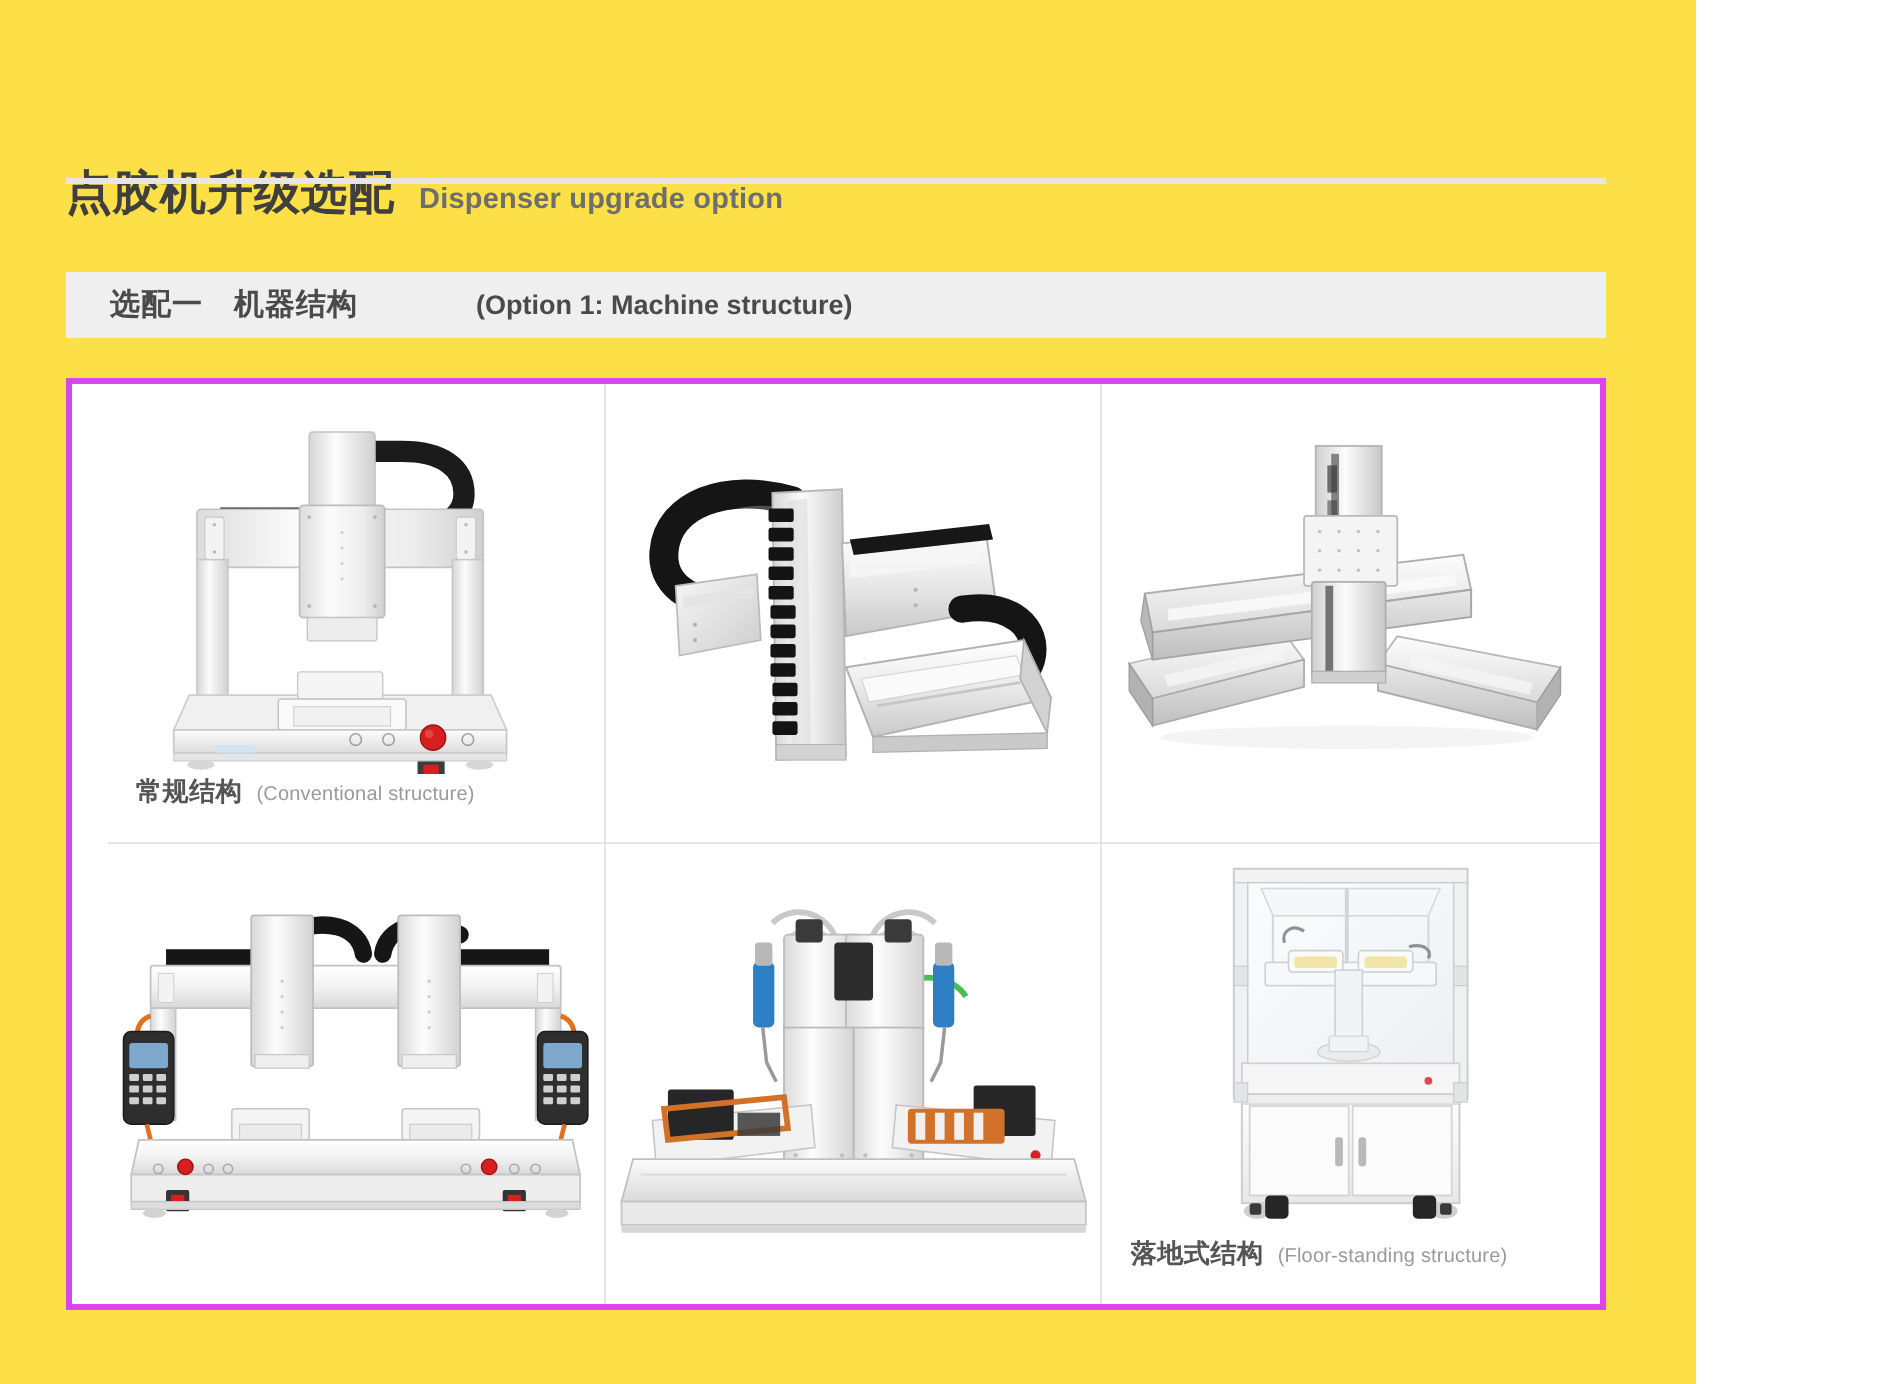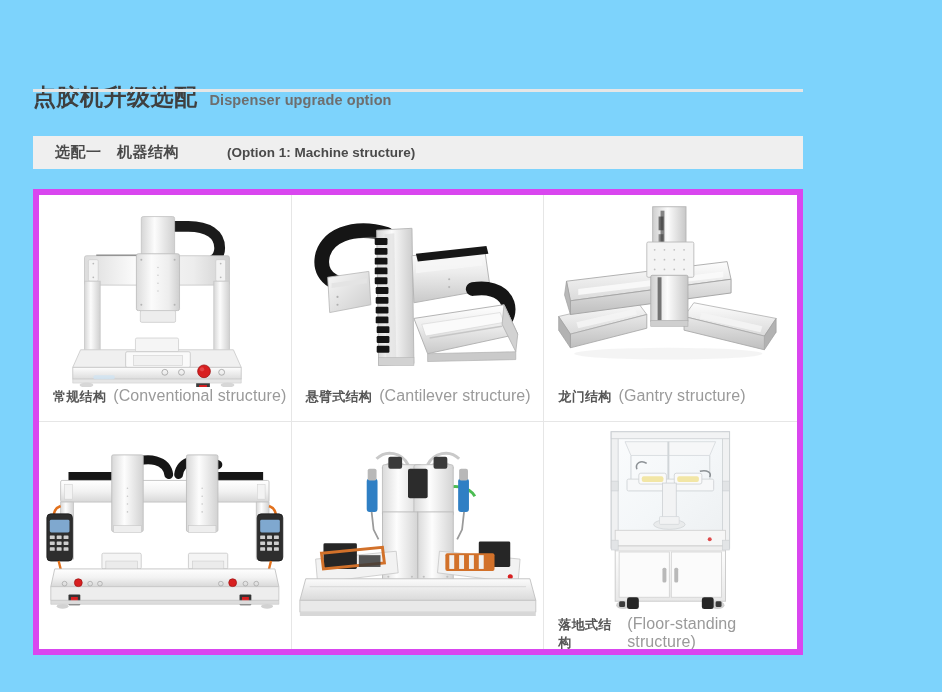--- a/index.html
+++ b/index.html
@@ -7,23 +7,23 @@
   html, body {
     width: 942px;
     height: 692px;
     background: #ffffff;
     font-family: "Liberation Sans", "DejaVu Sans", sans-serif;
     overflow: hidden;
   }
 
   .page {
     position: relative;
-    width: 942px;
+    width: 848px;
     height: 692px;
-    background: #7dd3fc;
+    background: #fde047;
   }
 
   
   .title-block {
     position: absolute;
     left: 33px;
     top: 52px;
     width: 770px;
   }
   .title-row {
@@ -60,20 +60,21 @@
     top: 136px;
     width: 770px;
     height: 33px;
     background: #efefef;
     display: flex;
     align-items: center;
   }
   .section-bar-inner {
     display: flex;
     align-items: baseline;
+    gap: 11px;
     padding-left: 22px;
   }
   .section-cn {
     font-size: 15px;
     font-weight: bold;
     color: #4a4a4a;
     letter-spacing: 0.5px;
   }
   .section-en {
     font-size: 13.5px;
@@ -85,22 +86,23 @@
   
   .grid {
     position: absolute;
     left: 33px;
     top: 189px;
     width: 770px;
     height: 466px;
     display: grid;
     grid-template-columns: 1fr 1fr 1fr;
     grid-template-rows: 1fr 1fr;
-    border: 6px solid #d946ef;
+    border: 3px solid #d946ef;
     background: #ffffff;
+    padding-left: 18px;
   }
   .card {
     position: relative;
     border-right: 1px solid #e6e6e6;
     border-bottom: 1px solid #e6e6e6;
     display: flex;
     flex-direction: column;
     background: #ffffff;
     overflow: hidden;
   }
@@ -122,21 +124,21 @@
     align-items: baseline;
     gap: 7px;
   }
   .cap-cn {
     font-size: 13px;
     font-weight: bold;
     color: #555555;
     letter-spacing: 0.3px;
   }
   .cap-en {
-    font-size: 16px;
+    font-size: 10px;
     color: #9a9a9a;
     letter-spacing: 0.1px;
   }
 </style>
 </head>
 <body>
 
 <div class="page">
 
   <div class="title-block">
@@ -299,24 +301,20 @@
 
           <path d="M184 96 C210 92 224 106 220 122 C216 136 198 138 192 130" fill="none" stroke="#151515" stroke-width="14" stroke-linecap="round"></path>
           <ellipse cx="208" cy="116" rx="5" ry="8" fill="#ffffff" opacity="0.9" transform="rotate(-12 208 116)"></ellipse>
 
           <path d="M124 126 L216 112 L230 142 L138 162 Z" fill="url(#c2a)" stroke="#b2b2b2" stroke-width="1"></path>
           <path d="M132 132 L212 120 L216 130 L136 144 Z" fill="#fafafa" stroke="#d2d2d2" stroke-width="0.6"></path>
           <path d="M140 146 L214 134" stroke="#c6c6c6" stroke-width="1.4"></path>
           <path d="M216 112 L230 142 L228 160 L214 132 Z" fill="#d2d2d2" stroke="#aeaeae" stroke-width="0.8"></path>
           <path d="M138 162 L228 160 L228 168 L138 170 Z" fill="#cacaca" stroke="#b0b0b0" stroke-width="0.7"></path>
         </svg>
-      </div>
-      <div class="caption">
-        <span class="cap-cn">悬臂式结构</span>
-        <span class="cap-en">(Cantilever structure)</span>
       </div>
     </div>
 
     <div class="card">
       <div class="figure">
         <svg class="fig-svg" viewBox="0 0 256 196" preserveAspectRatio="xMidYMid meet">
           <defs>
             <linearGradient id="c3top" x1="0" y1="0" x2="0" y2="1">
               <stop offset="0" stop-color="#fdfdfd"></stop>
                 <stop offset="1" stop-color="#dadada"></stop>
@@ -368,24 +366,20 @@
               <circle cx="142" cy="76" r="0.9"></circle>
           </g>
 
           <rect x="108" y="82" width="38" height="48" rx="1.5" fill="url(#c3z)" stroke="#aeaeae" stroke-width="0.9"></rect>
           <path d="M115 84 L119 84 L119 128 L115 128 Z" fill="#272727" opacity="0.6"></path>
           <rect x="108" y="128" width="38" height="6" fill="#cfcfcf" stroke="#ababab" stroke-width="0.6"></rect>
 
           <ellipse cx="126" cy="162" rx="96" ry="6" fill="#e9e9e9" opacity="0.5"></ellipse>
         </svg>
       </div>
-      <div class="caption">
-        <span class="cap-cn">龙门结构</span>
-        <span class="cap-en">(Gantry structure)</span>
-      </div>
     </div>
 
     <div class="card">
       <div class="figure">
         <svg class="fig-svg" viewBox="0 0 256 196" preserveAspectRatio="xMidYMid meet">
           <defs>
             <linearGradient id="c4b" x1="0" y1="0" x2="0" y2="1">
               <stop offset="0" stop-color="#ffffff"></stop>
                 <stop offset="0.5" stop-color="#f2f2f2"></stop>
                 <stop offset="1" stop-color="#d8d8d8"></stop>

